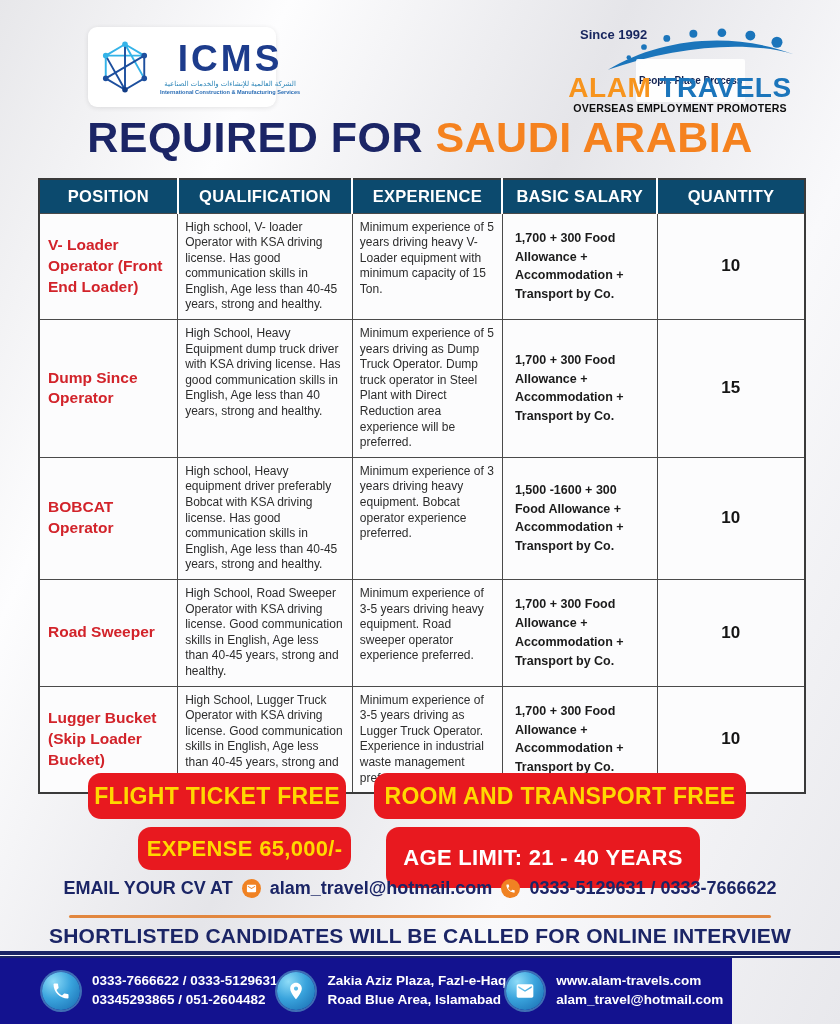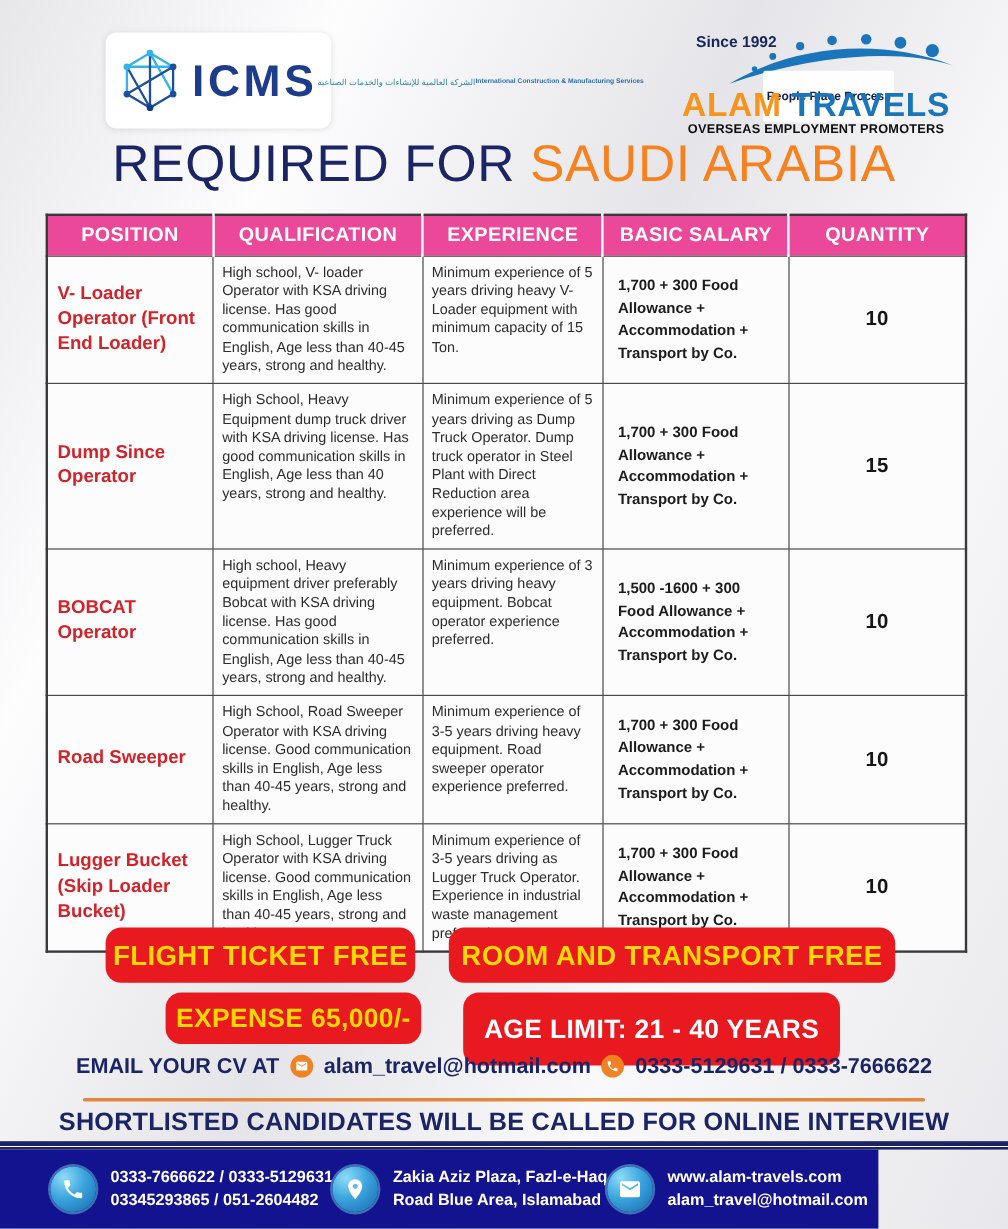--- a/index.html
+++ b/index.html
@@ -16,50 +16,50 @@
   }
 
   
   .icms-card{
     position:absolute; left:88px; top:27px; width:188px; height:80px;
     background:#ffffff; border-radius:9px;
     display:flex; align-items:center; padding:6px 10px 6px 9px;
     box-shadow:0 1px 5px rgba(0,0,0,.10);
   }
   .icms-icon svg{ width:56px; height:56px; display:block; }
-  .icms-right{ margin-left:7px; display:flex; align-items:center; flex:1; }
+  .icms-right{ margin-left:7px; display:flex; flex-direction:column; align-items:center; flex:1; }
   .icms-name{ color:#1d3c8c; font-size:37px; font-weight:800; letter-spacing:3px; line-height:1; }
   .icms-arabic{ color:#2e86b8; font-size:7px; margin-top:3px; white-space:nowrap; }
   .icms-tagline{ color:#2a6db5; font-size:5.6px; font-weight:700; white-space:nowrap; margin-top:1px; }
 
   .alam-wrap{ position:absolute; top:20px; right:40px; width:240px; height:96px; }
   .alam-since{ position:absolute; left:20px; top:7px; font-size:13px; font-weight:800; color:#16255e; }
   .alam-swoosh{ position:absolute; left:46px; top:8px; width:190px; height:50px; }
   .alam-slogan{
     position:absolute; left:76px; top:39px; font-size:10px; font-weight:700; color:#10204f;
     background:rgba(255,255,255,.92); padding:16px 3px; border-radius:2px; white-space:nowrap;
   }
   .alam-name{ position:absolute; top:52px; left:0; width:100%; text-align:center;
     font-size:28px; font-weight:800; letter-spacing:.5px; white-space:nowrap; }
   .alam-name .orange{ color:#f7941d; }
   .alam-name .blue{ color:#1b75bb; }
   .alam-sub{ position:absolute; top:82px; left:0; width:100%; text-align:center;
     font-size:10.6px; font-weight:700; color:#0e0e0e; letter-spacing:.2px; white-space:nowrap; }
 
   
   .title{ position:absolute; top:113px; left:0; width:100%; text-align:center;
-    font-size:43px; font-weight:400; letter-spacing:.5px; color:#1b2566; white-space:nowrap; }
+    font-size:43px; font-weight:700; letter-spacing:.5px; color:#1b2566; white-space:nowrap; }
   .title .highlight{ color:#f5821f; }
 
   
   table.jobs{ position:absolute; left:38px; top:178px; width:768px;
     border-collapse:collapse; table-layout:fixed; background:#fcfcfd;
     border:2px solid #3a3a3a; }
   table.jobs th{
-    background:#ec4899; color:#fff; font-size:16.5px; font-weight:800;
+    background:#0c4a6e; color:#fff; font-size:16.5px; font-weight:800;
     height:34px; text-align:center; letter-spacing:.3px;
     border-left:2px solid #ffffff;
   }
   table.jobs th:first-child{ border-left:none; }
   table.jobs td{ border:1px solid #4a4a4a; }
   tbody tr:nth-child(1){ height:103px; }
   tbody tr:nth-child(2){ height:133px; }
   tbody tr:nth-child(3){ height:114px; }
   tbody tr:nth-child(4){ height:98px; }
   tbody tr:nth-child(5){ height:105px; }

